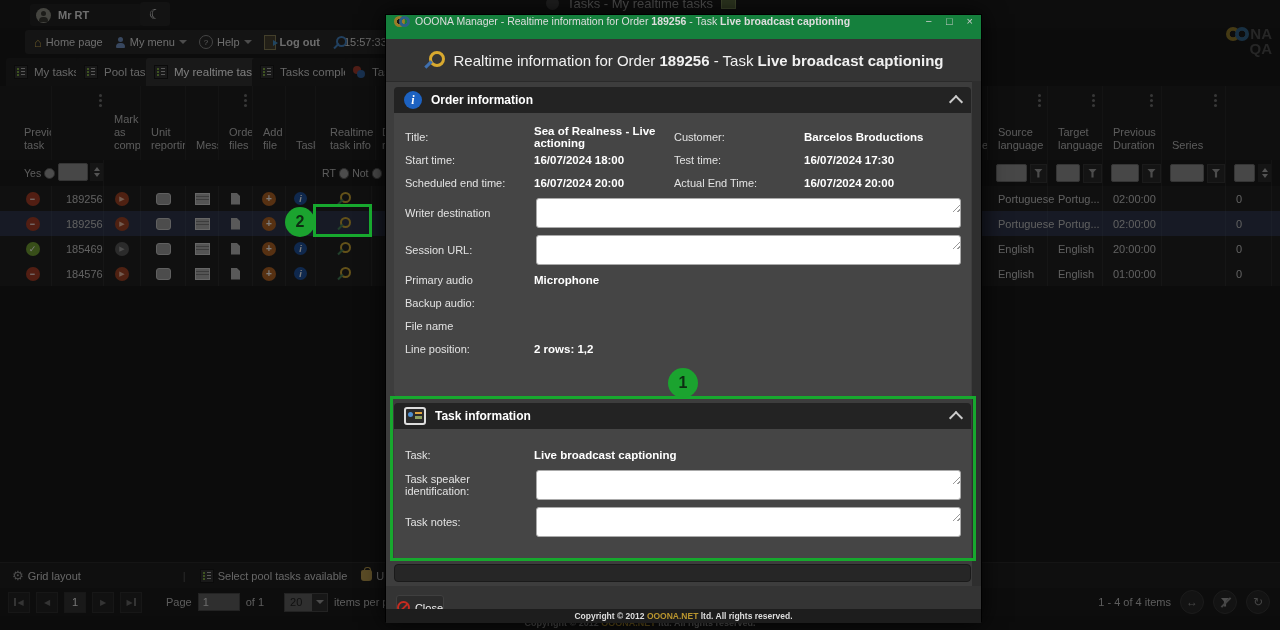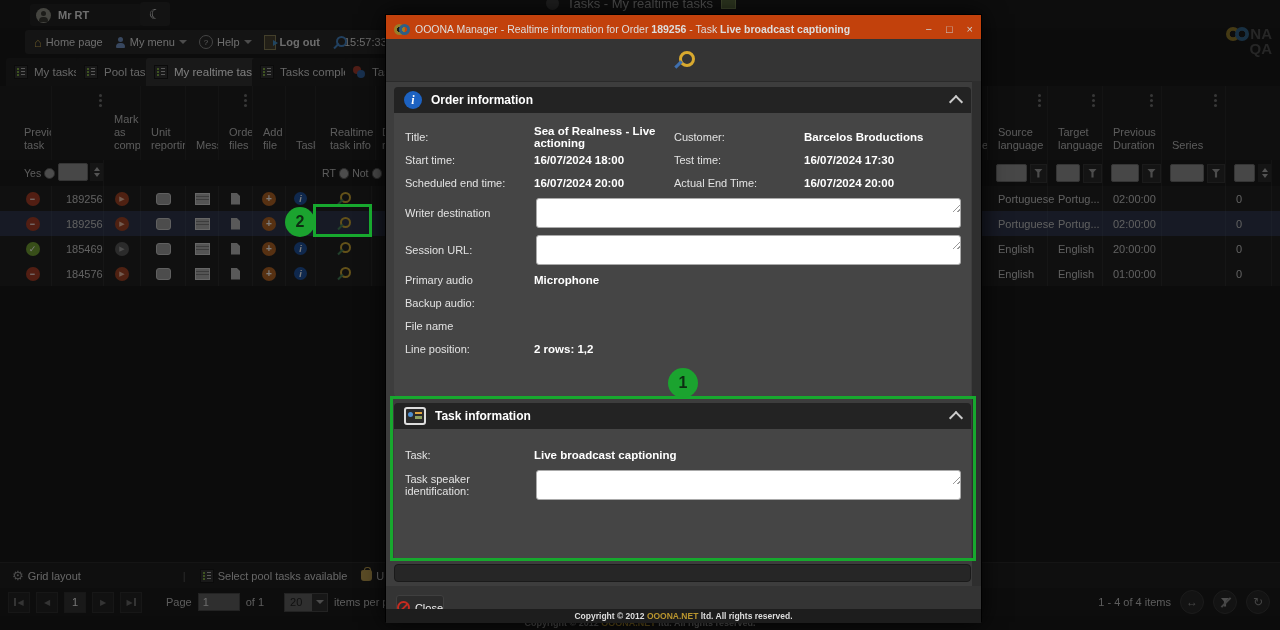--- a/index.html
+++ b/index.html
@@ -89,21 +89,21 @@
   .psel .cbox{width:15px;height:17px;background:#2a2a2a;display:flex;align-items:center;justify-content:center;}
   .rndbtn{width:22px;height:22px;border-radius:50%;background:#222;border:1px solid #333;display:flex;align-items:center;justify-content:center;color:#8a8a8a;font-size:12px;position:relative;}
   .nofun{position:relative;width:11px;height:11px;}
   .nofun .funnel{position:absolute;left:1px;top:1px;}
   .nofun::after{content:"";position:absolute;left:5px;top:-1px;width:2px;height:13px;background:#8a8a8a;transform:rotate(45deg);}
   #pagecopy{left:0;top:618px;width:1280px;text-align:center;font-size:9px;color:#8a8a8a;font-weight:bold;}
   .brand-oo{color:#b9952e;} .brand-rest{color:#9a9a9a;}
   
   #dim{left:0;top:0;width:1280px;height:630px;background:rgba(5,5,5,0.52);}
   #modal{left:385px;top:14px;width:597px;height:608px;background:#3d3d3d;border:1px solid #000;box-sizing:border-box;box-shadow:0 0 22px rgba(0,0,0,0.85);}
-  #mtitle{left:0;top:0;width:100%;height:28px;background:#c2410c;display:flex;align-items:center;gap:7px;padding:0 8px;box-sizing:border-box;color:#ddd;font-size:10.5px;white-space:nowrap;}
+  #mtitle{left:0;top:0;width:100%;height:28px;background:#15803d;display:flex;align-items:flex-start;gap:7px;padding:0 8px;box-sizing:border-box;color:#ddd;font-size:10.5px;white-space:nowrap;}
   .minioo{position:relative;width:14px;height:13px;}
   .minioo::before{content:"";position:absolute;left:0;top:1px;width:11px;height:11px;border-radius:50%;background:radial-gradient(circle,#171717 30%,#9a7d28 32%);}
   .minioo::after{content:"";position:absolute;left:5px;top:1px;width:11px;height:11px;border-radius:50%;background:radial-gradient(circle,transparent 30%,#2d5f86 32%);}
   .wctl{display:flex;gap:14px;margin-left:auto;color:#ccc;font-size:11px;}
   #mhead{left:0;top:24px;width:100%;height:42px;background:#343434;display:flex;align-items:center;justify-content:center;gap:10px;color:#f0f0f0;font-size:15px;border-bottom:1px solid #2a2a2a;}
   .bigsearch{position:relative;width:20px;height:20px;}
   .bigsearch::before{content:"";position:absolute;left:5px;top:1px;width:10px;height:10px;border:3px solid #d8a92f;border-radius:50%;}
   .bigsearch::after{content:"";position:absolute;left:0px;top:13px;width:9px;height:3px;background:#3f6fae;transform:rotate(-45deg);}
   #mscroll{left:586px;top:66px;width:9px;height:505px;background:#2e2e2e;}
   .section-h{position:absolute;left:8px;width:577px;height:26px;background:#232323;border-radius:4px 4px 0 0;display:flex;align-items:center;gap:9px;padding:0 10px;box-sizing:border-box;color:#fff;font-size:12px;font-weight:bold;}
@@ -573,20 +573,26 @@
       </span>
       <span class="wctl">
         <span>−</span>
         <span>□</span>
         <span>×</span>
       </span>
     </div>
 
     <div class="abs" id="mhead">
       <span class="bigsearch"></span>
+      <span>
+        <span>Realtime information for Order</span>
+        <span class="bold">189256</span>
+        <span>- Task</span>
+        <span class="bold">Live broadcast captioning</span>
+      </span>
     </div>
 
     <div class="abs" id="mscroll"></div>
 
     <div class="section-h" style="top:72px;">
       <span class="icirc">i</span>
       <span>Order information</span>
       <span class="chev"></span>
     </div>
     <div class="section-b" style="top:98px;height:284px;padding-top:12px;">
@@ -639,20 +645,24 @@
     </div>
     <div class="section-b" style="top:414px;height:132px;padding-top:14px;">
       <div class="frow">
           <span class="l1">Task:</span>
           <span class="v1" style="width:auto;">Live broadcast captioning</span>
         </div>
       <div class="tarow grip">
           <span class="l1">Task speaker identification:</span>
           <textarea class="ta" style=""></textarea>
         </div>
+      <div class="tarow grip">
+          <span class="l1">Task notes:</span>
+          <textarea class="ta" style=""></textarea>
+        </div>
     </div>
 
     <div class="abs darkbar"></div>
 
     <div class="abs" id="mfooter">
       <div class="abs flex" id="closebtn">
         <span class="prohibit"></span>
         <span>Close</span>
       </div>
     </div>

